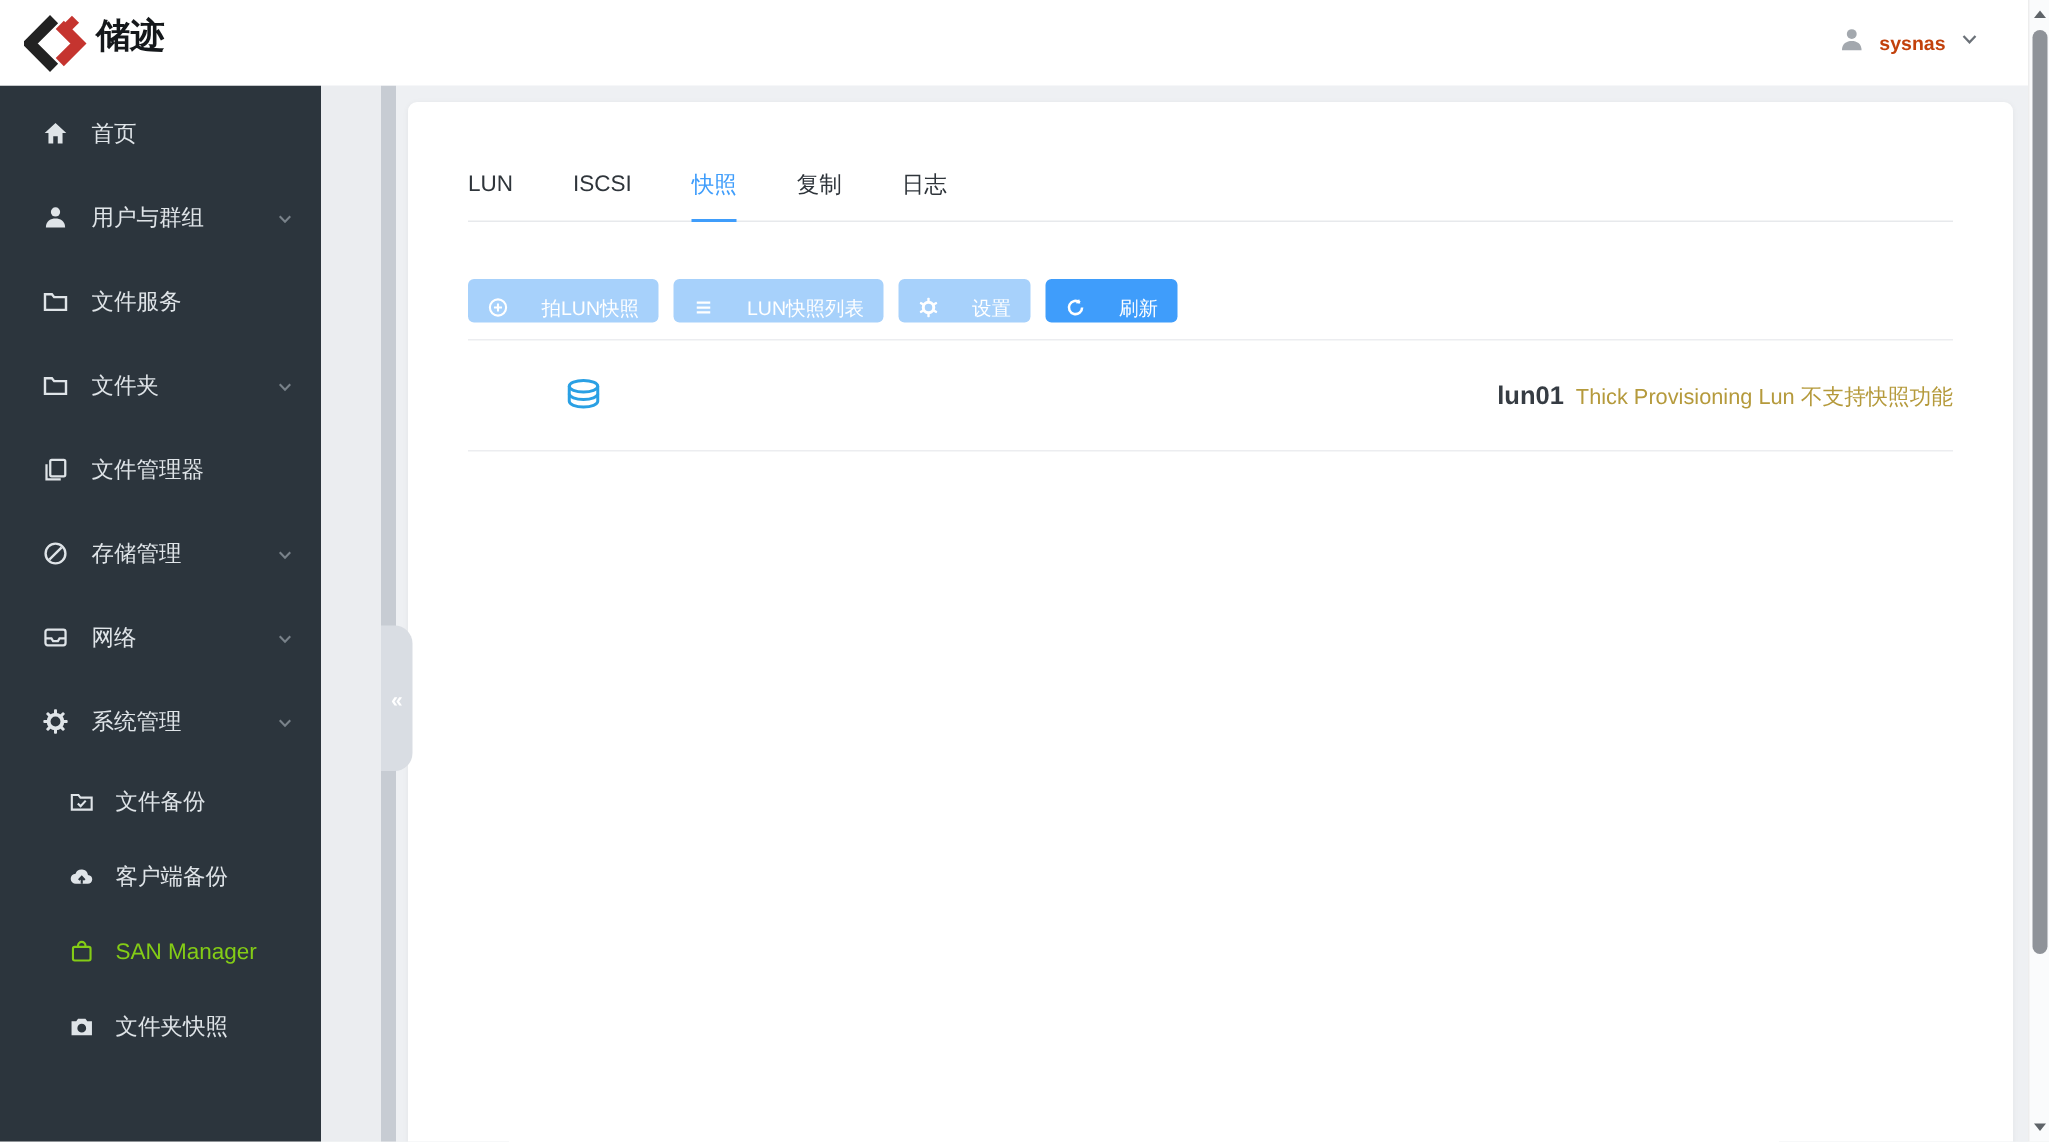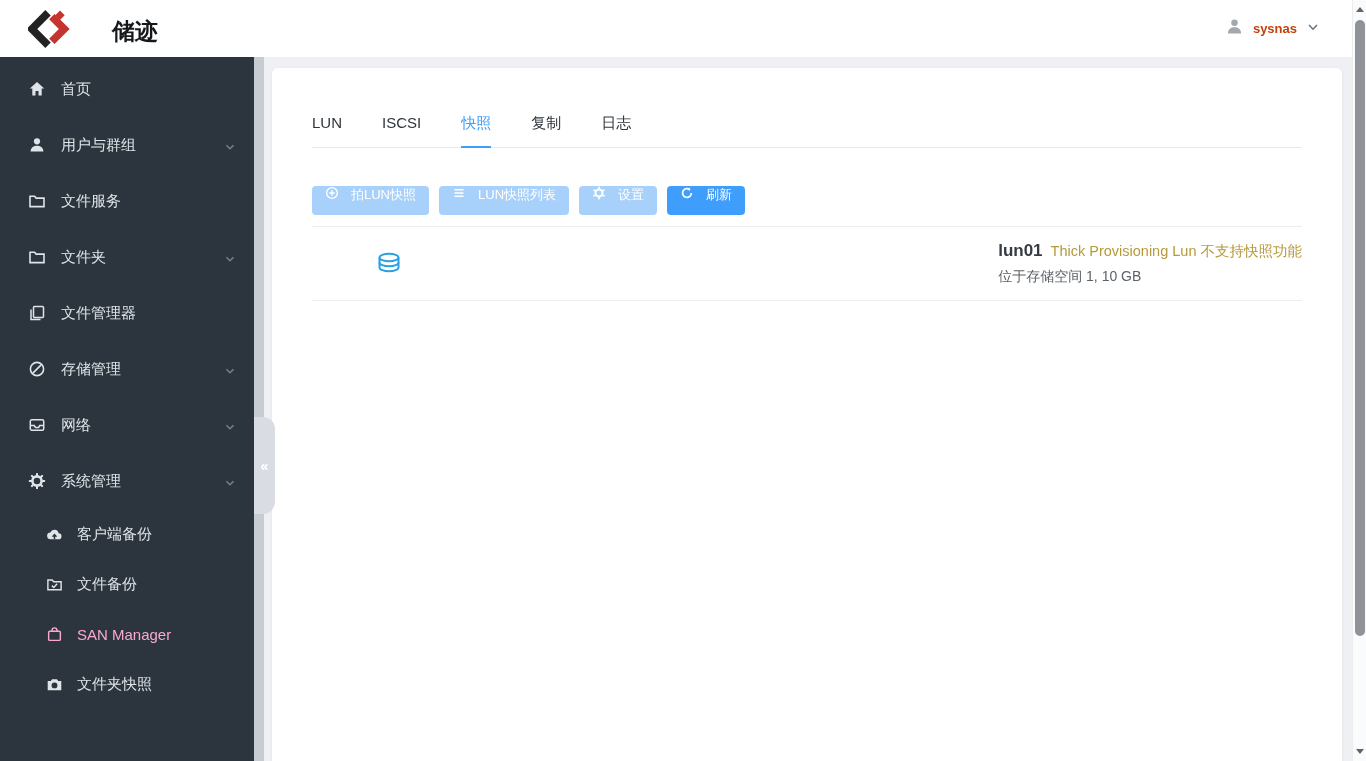--- a/index.html
+++ b/index.html
@@ -2,36 +2,36 @@
 <html><head>
 <meta charset="utf-8">
 <style>
   * { margin:0; padding:0; box-sizing:border-box; }
   html,body { width:1366px; height:761px; overflow:hidden;
     font-family:"Liberation Sans","DejaVu Sans",sans-serif; background:#ebedf0; }
 
   
   .header { position:absolute; left:0; top:0; width:1366px; height:57px;
     background:#ffffff; z-index:5; }
-  .brand { position:absolute; left:28px; top:8px; display:flex; align-items:center; cursor:pointer;gap:36px; }
+  .brand { position:absolute; left:16px; top:8px; display:flex; align-items:flex-start; cursor:pointer; }
   .brand-text { font-size:23px; font-weight:bold; color:#15181b; margin-left:6px; }
   .user-box { position:absolute; right:46px; top:0; height:57px; display:flex;
     align-items:center; gap:9px; cursor:pointer; }
   .user-name { font-size:13px; font-weight:bold; color:#c2410c; }
 
   
-  .sidebar { position:absolute; left:0; top:57px; width:254px; bottom:0;
+  .sidebar { position:absolute; left:0; top:57px; width:214px; bottom:0;
     background:#2c353d; padding-top:4px; overflow:hidden; }
   .side-item { height:56px; display:flex; align-items:center; padding:0 16px 0 28px;
     color:#dfe4e8; font-size:15px; cursor:pointer; position:relative; }
   .side-item .ic { width:18px; height:18px; margin-right:15px; display:flex; flex-shrink:0; }
   .side-item .chev { position:absolute; right:18px; top:50%; margin-top:-6px; }
   .sub-item { height:50px; padding-left:46px; }
   .sub-item .ic { width:17px; height:17px; margin-right:14px; }
-  .sub-item.active { color:#f9a8d4; }
+  .sub-item.active { color:#84cc16; }
 
   
   .gutter { position:absolute; left:254px; top:57px; width:10px; bottom:0;
     background:#c7ccd3; }
   .collapse-pill { position:absolute; left:254px; top:417px; width:21px; height:97px;
     background:#d9dde3; border-radius:0 12px 12px 0; z-index:4; cursor:pointer;
     display:flex; align-items:center; justify-content:center;
     color:#ffffff; font-size:14px; font-weight:bold; }
 
   
@@ -40,21 +40,21 @@
   .card { position:absolute; left:8px; top:11px; right:10px; bottom:-8px;
     background:#ffffff; border-radius:6px; box-shadow:0 1px 4px rgba(0,0,0,0.05);
     padding:46px 40px 0 40px; }
 
   .tabs { display:flex; gap:40px; border-bottom:1px solid #e7e9ec; }
   .tab { font-size:15px; color:#2f353b; padding-bottom:13px; cursor:pointer;
     border-bottom:2px solid transparent; margin-bottom:-1px; }
   .tab.active { color:#3f9dfb; border-bottom-color:#3f9dfb; }
 
   .toolbar { margin-top:38px; display:flex; gap:10px; }
-  .btn { height:29px; display:inline-flex; align-items:flex-start; gap:12px;
+  .btn { height:29px; display:inline-flex; align-items:flex-end; gap:22px;
     padding:0 13px; border:none; border-radius:4px; font-size:13px; color:#ffffff;
     background:#3f9dfb; cursor:pointer; font-family:inherit; }
   .btn.disabled { background:#a7d1fb; cursor:not-allowed; }
 
   .lun-list { margin-top:11px; }
   .lun-row { display:flex; align-items:center; height:75px;
     border-bottom:1px solid #ecedf0; cursor:pointer;justify-content:space-between; }
   .lun-list .lun-row:first-child { border-top:1px solid #ecedf0; }
   .lun-icon { margin-left:63px; width:28px; height:28px; flex-shrink:0; display:flex; }
   .lun-text { margin-left:28px; }
@@ -213,36 +213,36 @@
     <span class="chev">
       <svg width="12" height="12" viewBox="0 0 12 12">
           <path d="M2.5 4.2 L6 7.8 L9.5 4.2" fill="none" stroke="#79828a" stroke-width="1.4"></path>
         </svg>
     </span>
   </div>
 
 
   <div class="side-item sub-item">
     <span class="ic">
+      <svg viewBox="0 0 18 18" width="17" height="17" fill="none" stroke="currentColor" stroke-width="1.5">
+        <path d="M2 4.2 h4.6 l1.5 1.9 H16 V14.6 H2 Z"></path>
+        <path d="M6.2 10.2 L8.2 12.1 L11.8 8.2"></path>
+      </svg>
+    </span>
+    <span>文件备份</span>
+  </div>
+
+  <div class="side-item sub-item">
+    <span class="ic">
       <svg viewBox="0 0 18 18" width="17" height="17">
         <path d="M5 14 a3.6 3.6 0 0 1 -0.4-7.2 A4.6 4.6 0 0 1 13.4 7.7 a3.1 3.1 0 0 1 -0.3 6.3 Z" fill="currentColor"></path>
         <path d="M9 14 V9.4 M6.9 11.3 L9 9.1 L11.1 11.3" stroke="#2c353d" stroke-width="1.5" fill="none"></path>
       </svg>
     </span>
     <span>客户端备份</span>
-  </div>
-
-  <div class="side-item sub-item">
-    <span class="ic">
-      <svg viewBox="0 0 18 18" width="17" height="17" fill="none" stroke="currentColor" stroke-width="1.5">
-        <path d="M2 4.2 h4.6 l1.5 1.9 H16 V14.6 H2 Z"></path>
-        <path d="M6.2 10.2 L8.2 12.1 L11.8 8.2"></path>
-      </svg>
-    </span>
-    <span>文件备份</span>
   </div>
 
   <div class="side-item sub-item active">
     <span class="ic">
       <svg viewBox="0 0 18 18" width="17" height="17" fill="none" stroke="currentColor" stroke-width="1.5">
         <rect x="2.8" y="5.6" width="12.4" height="9.6" rx="1.2"></rect>
         <path d="M6.4 5.6 V4.6 a2.6 2.6 0 0 1 5.2 0 V5.6"></path>
       </svg>
     </span>
     <span>SAN Manager</span>
@@ -328,21 +328,20 @@
           <svg viewBox="0 0 28 28" width="28" height="28" fill="none" stroke="#2aa0e4" stroke-width="2">
             <ellipse cx="14" cy="7.5" rx="9.5" ry="3.8"></ellipse>
             <path d="M4.5 12.5 c0 2.1 4.25 3.8 9.5 3.8 s9.5 -1.7 9.5 -3.8"></path>
             <path d="M4.5 7.5 V17.5 c0 2.1 4.25 3.8 9.5 3.8 s9.5 -1.7 9.5 -3.8 V7.5"></path>
           </svg>
         </span>
         <div class="lun-text">
           <div class="lun-title">
             <span>lun01</span><span class="lun-note">Thick Provisioning Lun 不支持快照功能</span>
           </div>
-          <div class="lun-detail">位于存储空间 1, 10 GB</div>
         </div>
       </div>
 
 
     </div>
   </div>
 </div>
 
 <div class="scrollbar">
   <div class="sb-up"></div>

